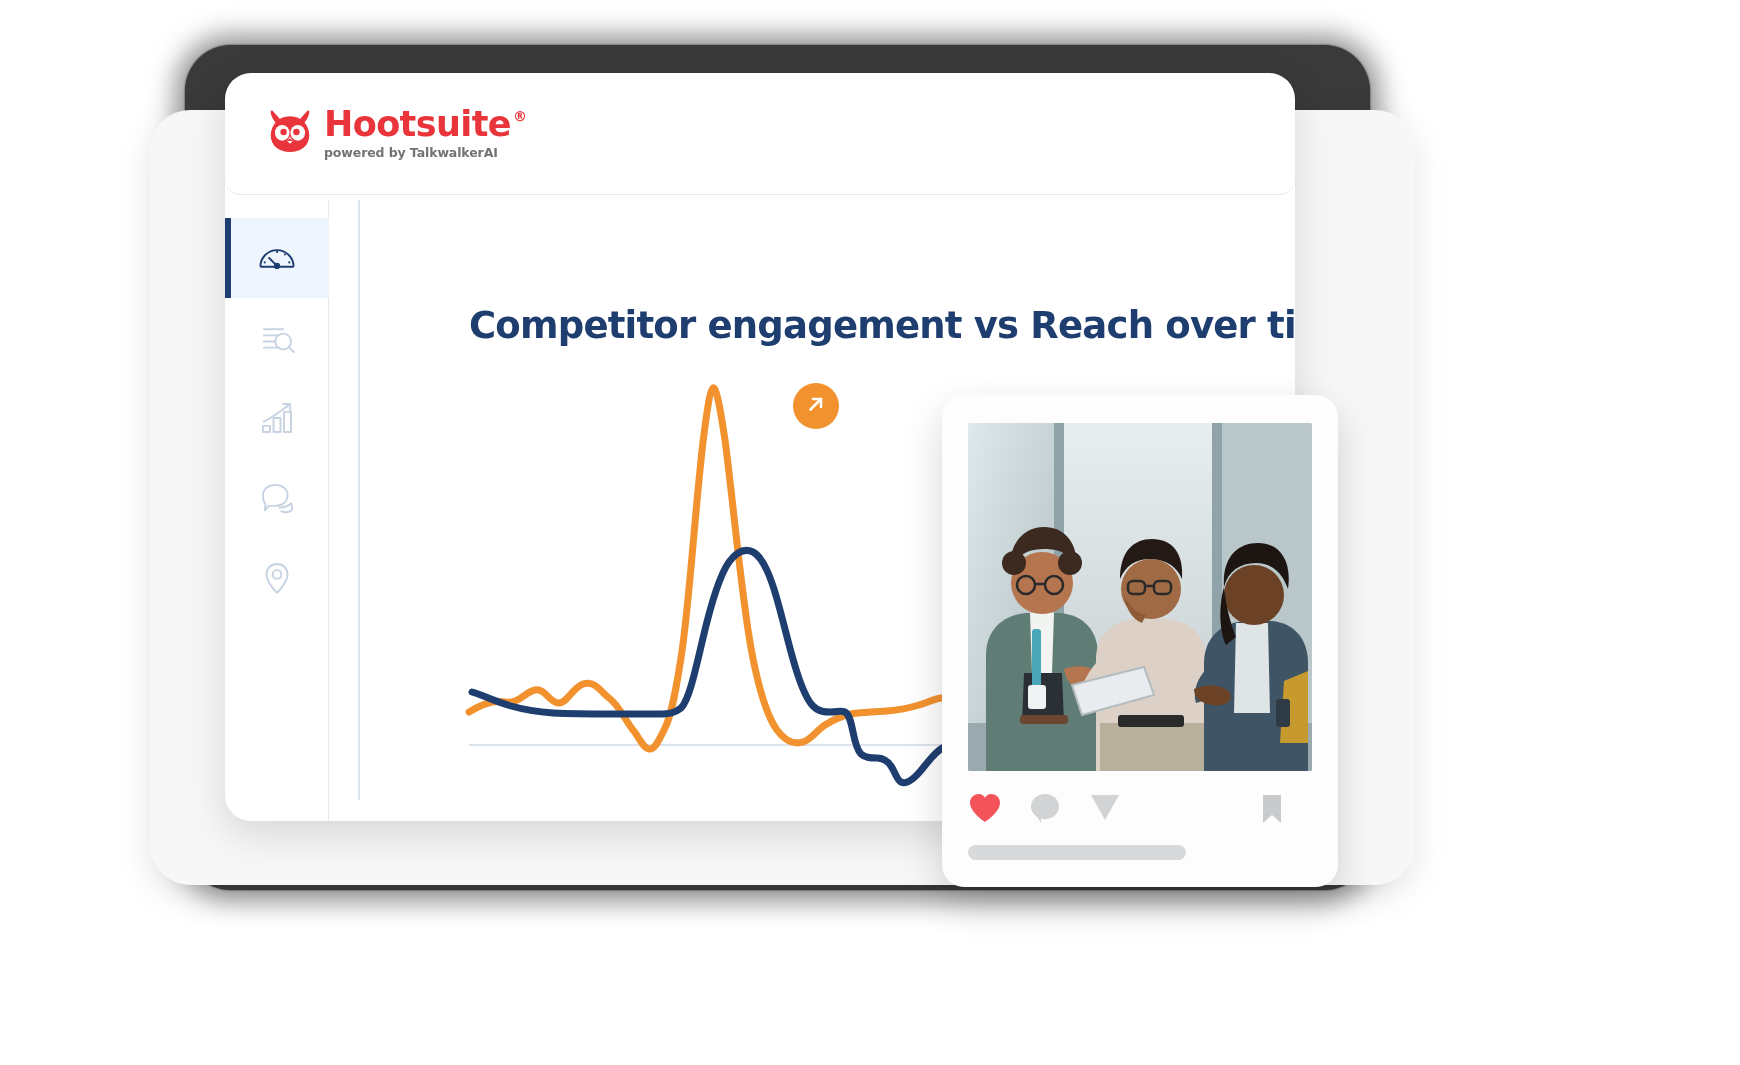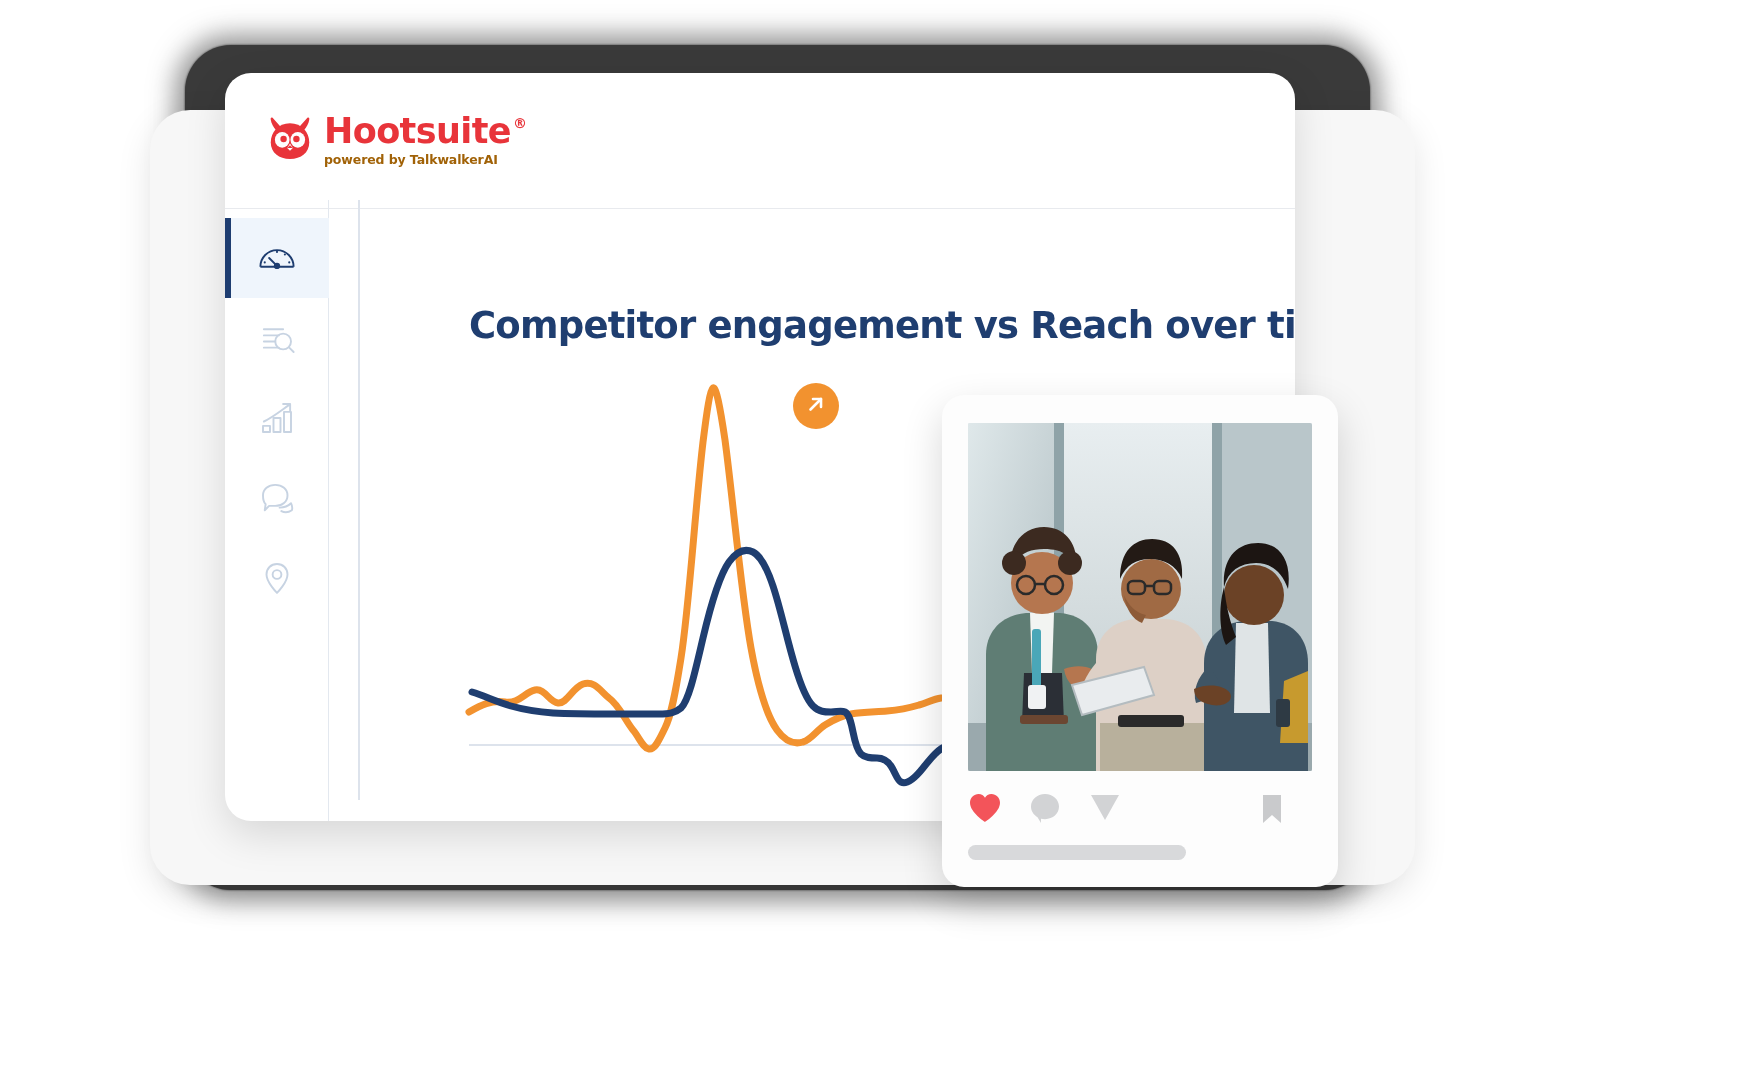--- a/index.html
+++ b/index.html
@@ -44,40 +44,41 @@
     width: 1070px; height: 748px;
     background: #ffffff;
     border-radius: 26px;
     box-shadow: 0 14px 40px rgba(0,0,0,0.13);
     overflow: hidden;
   }
 
   
   .panel-header {
     position: absolute; left: 0; top: 0;
-    width: 100%; height: 136px;
+    width: 100%; height: 122px;
     border-bottom: 1px solid #e8eaee;
     display: flex; align-items: center;
     padding-left: 42px;
+    border-radius: 16px;
   }
   .logo-row { display: flex; align-items: flex-start; }
   .owl { width: 46px; height: 44px; margin-right: 11px; margin-top: 2px; }
   .logo-text-wrap { display: flex; flex-direction: column; }
   .logo-word {
     font-family: "DejaVu Sans", sans-serif;
     font-size: 35px; font-weight: 700;
     color: #E8343A; letter-spacing: -0.6px;
     line-height: 1.0;
     display: flex; align-items: flex-start;
   }
   .logo-reg { font-size: 14px; line-height: 1; margin-top: 2px; margin-left: 2px; }
   .logo-tag {
     font-family: "DejaVu Sans", sans-serif;
     font-size: 12.5px; font-weight: 700;
-    color: #a16207; margin-top: 3px; letter-spacing: -0.1px;
+    color: #737373; margin-top: 3px; letter-spacing: -0.1px;
   }
 
   
   .sidebar {
     position: absolute; left: 0; top: 127px;
     width: 104px; height: 621px;
     border-right: 1px solid #e3e8ef;
     padding-top: 18px;
   }
   .side-item {

